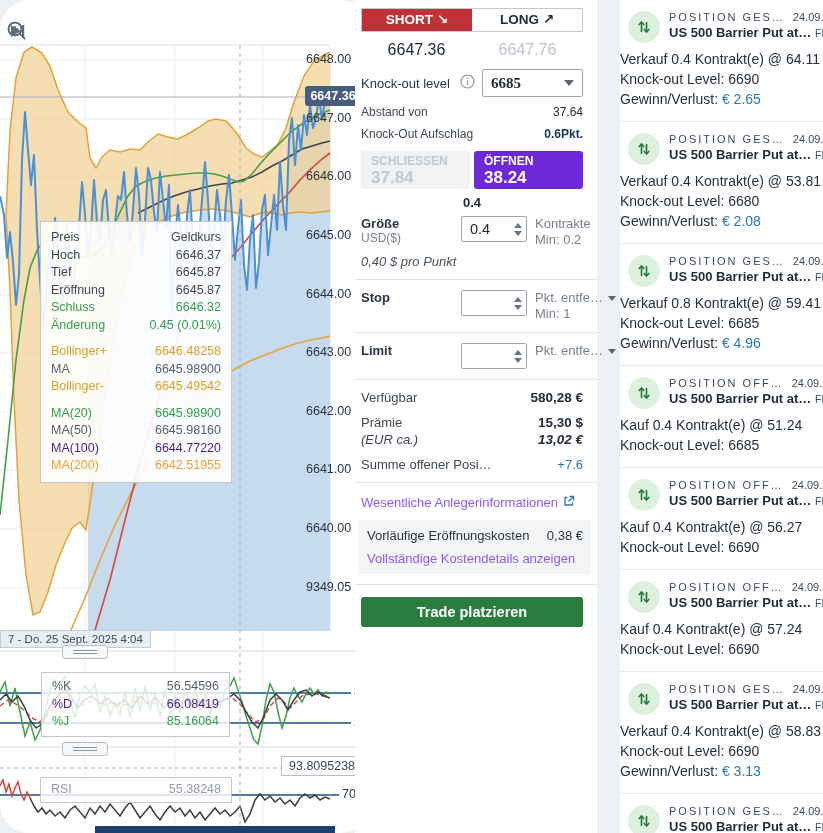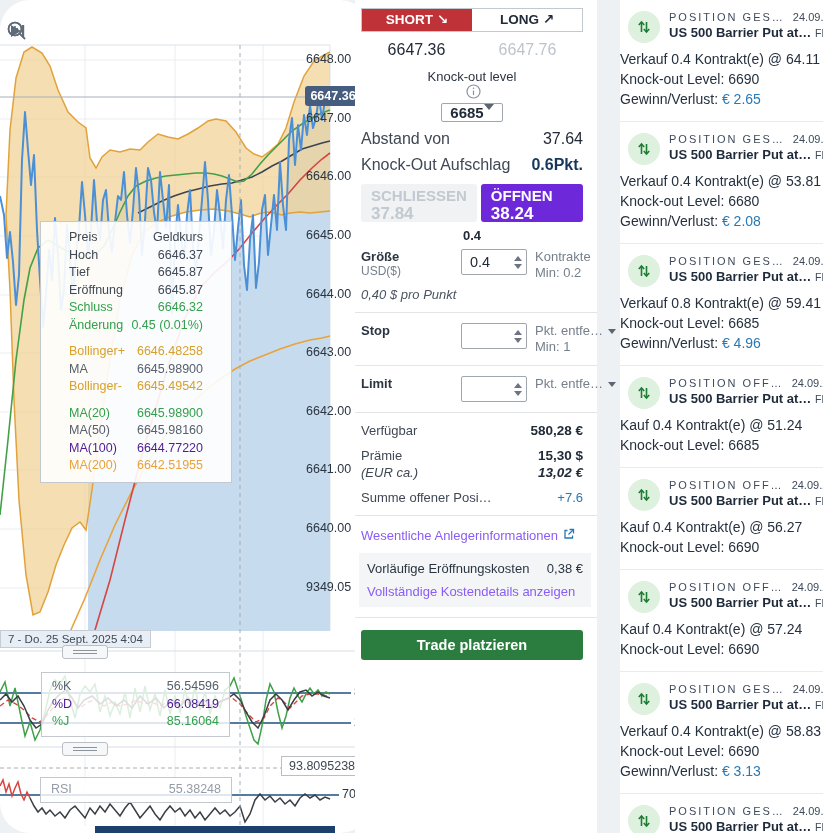--- a/index.html
+++ b/index.html
@@ -8,21 +8,21 @@
 
   
   .chart-col{position:absolute;left:0;top:0;width:370px;height:833px;background:#fff;border-right:1px solid #dfe3e7;border-radius:30px;}
   .chart-col svg{position:absolute;left:0;top:0;}
   .toolbar{position:absolute;left:6px;top:20px;display:flex;gap:12px;align-items:center;}
   .tb-icon{width:22px;height:22px;display:inline-block;cursor:pointer;}
   .axis-label{position:absolute;left:306px;width:60px;font-size:12.5px;color:#2b3542;}
   .price-tag{position:absolute;left:305px;top:86px;width:56px;height:20px;background:#475d80;border-radius:3px;
     color:#fff;font-size:12.5px;font-weight:bold;text-align:center;line-height:20px;}
   .chart-tip{position:absolute;left:40px;top:221px;width:192px;background:rgba(255,255,255,0.9);
-    border:1px solid #c3c8ce;padding:7px 28px;box-sizing:border-box;}
+    border:1px solid #c3c8ce;padding:7px 10px;box-sizing:border-box;}
   .tip-row{display:flex;justify-content:space-between;font-size:12.5px;line-height:17.5px;color:#3f4854;}
   .tip-gap{height:9px;}
   .tip-row.green{color:#33a04d;}
   .tip-row.orange{color:#d9a02b;}
   .tip-row.red{color:#4c1d95;}
   .tip-row.orangeDeep{color:#e8a23c;}
   .tip-row.dim{color:#58616d;}
   .date-box{position:absolute;left:0;top:630px;padding:2px 7px;background:#e8eef5;border:1px solid #c6ccd4;
     font-size:11.5px;color:#3f4854;white-space:nowrap;}
   .drag-handle{position:absolute;left:62px;width:44px;height:12px;background:#f5f7f8;border:1px solid #b9bfc6;
@@ -40,33 +40,33 @@
 
   
   .ticket{position:absolute;left:355px;top:0;width:242px;height:833px;background:#fff;box-sizing:border-box;padding:8px 14px 0 6px;}
   .tabs{display:flex;border:1px solid #c3c8ce;height:22px;cursor:pointer;}
   .tab{flex:1;text-align:center;font-size:13.5px;font-weight:bold;line-height:22px;}
   .tab.short{background:#bf3237;color:#fff;}
   .tab.long{background:#fff;color:#222b38;}
   .prices{display:flex;justify-content:space-around;margin-top:9px;}
   .sell-price{font-size:16px;color:#222b38;}
   .buy-price{font-size:16px;color:#bdc4cc;}
-  .ko-row{display:flex;align-items:center;margin-top:10px;flex-direction:column;}
+  .ko-row{display:flex;align-items:center;margin-top:10px;}
   .ko-label{font-size:13px;color:#2b3542;}
   .info-ic{margin:0 7px 0 10px;flex:none;}
-  .select{flex:1;display:flex;border:1px solid #9fa6ae;border-radius:2px;height:26px;
-    padding:0 8px;background:#fff;cursor:pointer;}
+  .select{flex:1;display:flex;align-items:center;border:1px solid #9fa6ae;border-radius:2px;height:26px;
+    padding:0 8px;background:#fff;cursor:pointer;font-family:Liberation Serif, serif;}
   .select .val{font-size:15px;font-weight:bold;color:#222b38;flex:1;}
   .caret{width:0;height:0;border-left:5px solid transparent;border-right:5px solid transparent;border-top:6px solid #5c6672;}
-  .kv{display:flex;justify-content:space-between;font-size:16px;color:#3f4854;margin-top:8px;}
+  .kv{display:flex;justify-content:space-between;font-size:12px;color:#3f4854;margin-top:8px;}
   .kv .v{color:#222b38;}
   .kv .v.navy{color:#17365c;font-weight:bold;}
   .oc{display:flex;margin-top:10px;gap:4px;}
   .oc-btn{flex:1;height:38px;border-radius:3px;padding:3px 10px;box-sizing:border-box;cursor:pointer;}
-  .oc-btn .l1{font-size:15px;font-weight:bold;}
+  .oc-btn .l1{font-size:12px;font-weight:bold;}
   .oc-btn .l2{font-size:17px;font-weight:bold;}
   .oc-btn.close{background:#f0f2f4;color:#c3c9d0;}
   .oc-btn.open{background:#6d28d9;color:#fff;}
   .size-ind{text-align:center;font-size:13px;font-weight:bold;color:#222b38;margin-top:6px;}
   .field-row{display:flex;align-items:flex-start;margin-top:6px;}
   .field-labels{width:100px;flex:none;}
   .field-labels .main{font-size:13px;font-weight:bold;color:#2b3542;}
   .field-labels .sub{font-size:12px;color:#76808c;}
   .num-input{width:66px;flex:none;height:26px;border:1px solid #9fa6ae;border-radius:2px;display:flex;align-items:center;
     padding:0 4px 0 8px;box-sizing:border-box;background:#fff;}

